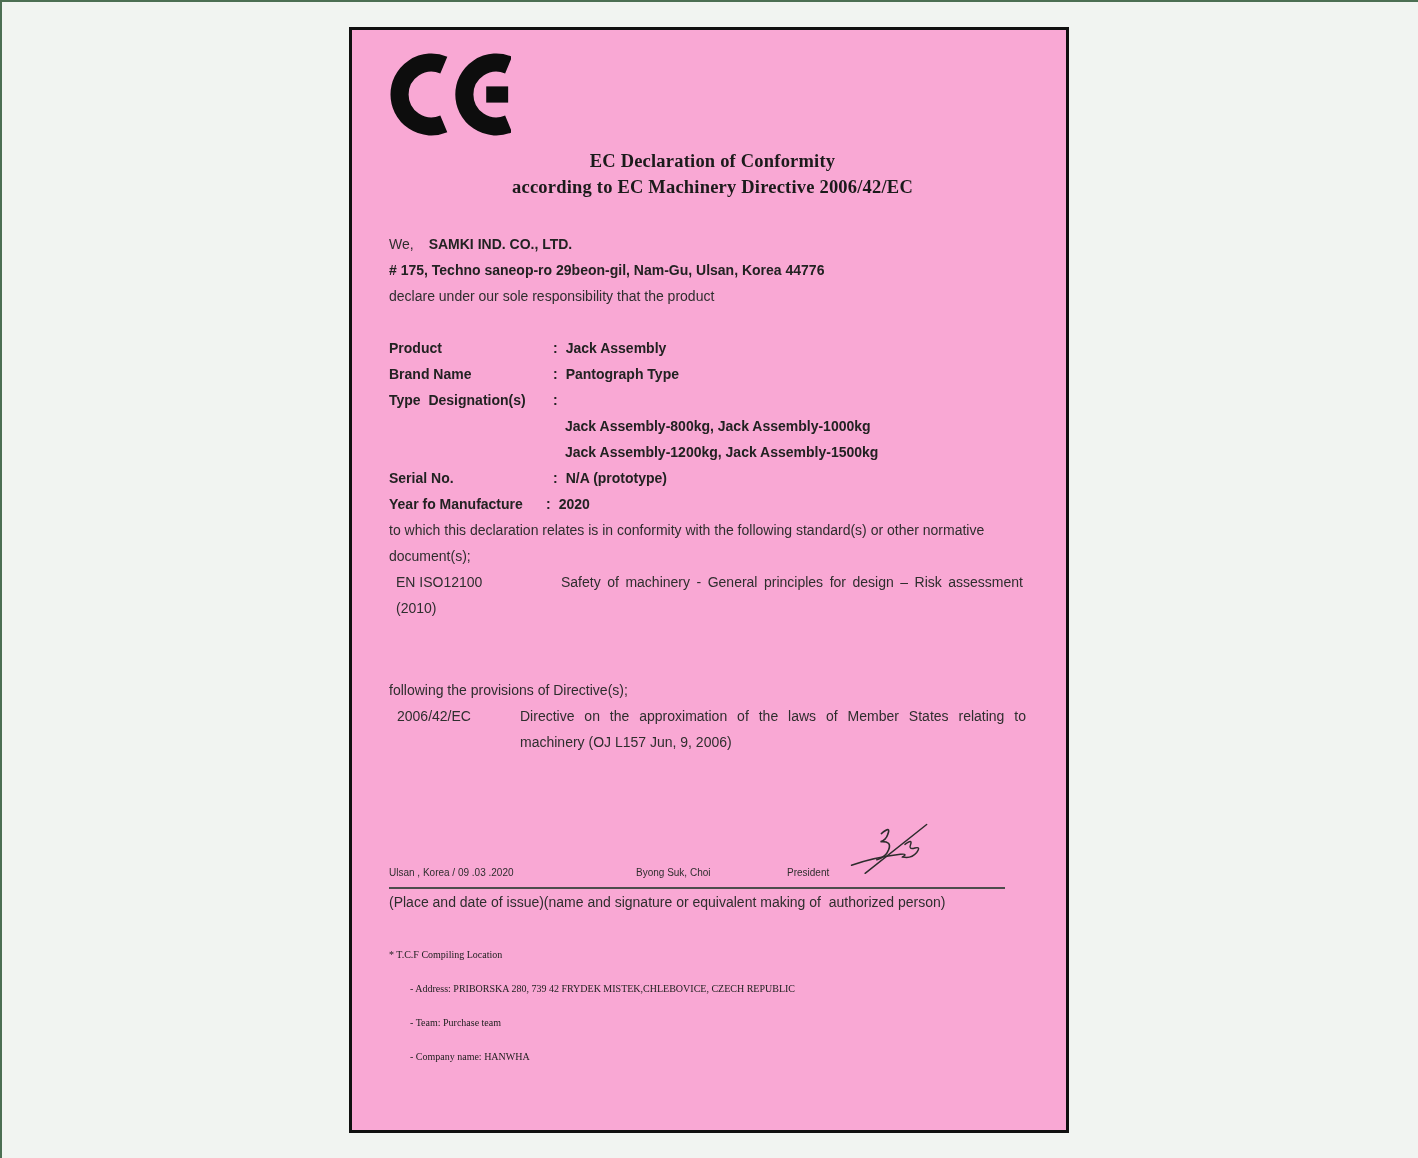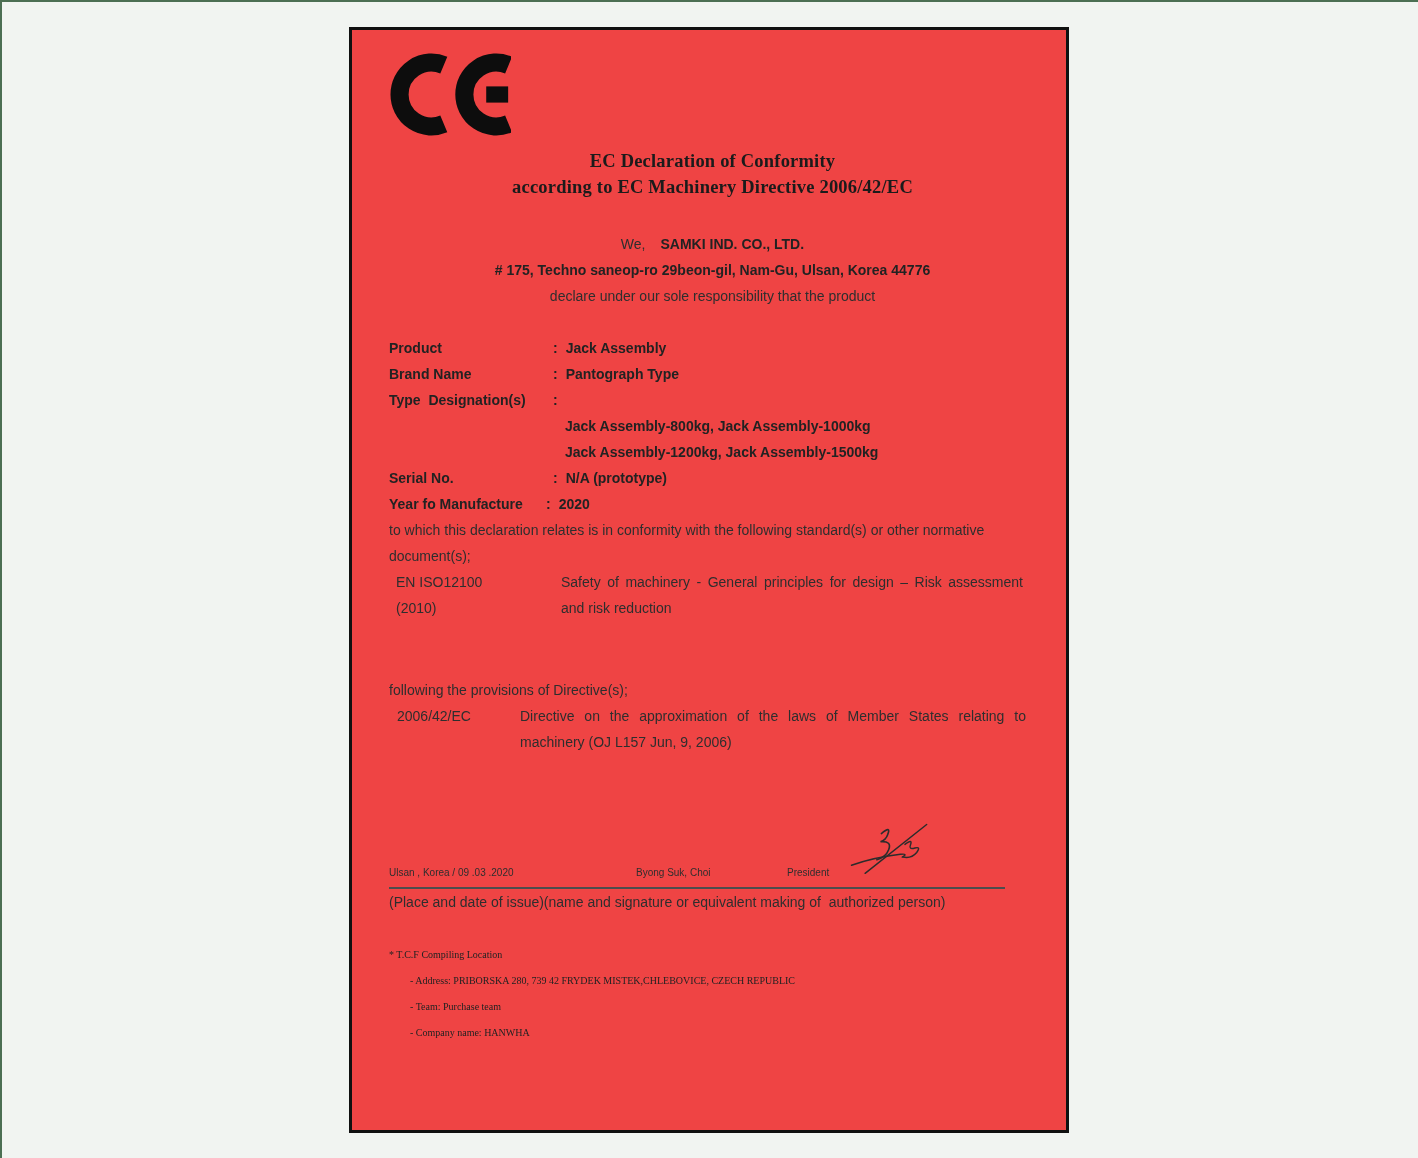--- a/index.html
+++ b/index.html
@@ -12,39 +12,39 @@
     overflow: hidden;
     font-family: "Liberation Sans", sans-serif;
     color: #2a2a2a;
   }
   .page {
     position: absolute;
     left: 349px; top: 27px;
     width: 720px; height: 1106px;
     border: 3px solid #101010;
     box-sizing: border-box;
-    background: #ef4444;
+    background: #f9a8d4;
     padding: 0 30px 0 37px;
   }
   
   .ce-logo { margin-top: 21px; width: 122px; height: 87px; }
   
   .title-block { margin-top: 6px; text-align: center; }
   .title-line {
     font-family: "Liberation Serif", serif;
     font-weight: bold;
     font-size: 18.5px;
     line-height: 26px;
     color: #1b1b1b;
     letter-spacing: 0.2px;
   }
   
   .bodytext { font-size: 14px; line-height: 26px; color: #2e2e2e; }
   .b { font-weight: bold; color: #222; }
-  .intro { margin-top: 31px; text-align: center; }
+  .intro { margin-top: 31px; }
   .intro .we { display: inline-block; }
   .intro .company { display: inline-block; margin-left: 15px; }
   .product { margin-top: 26px; }
   .prow { display: flex; }
   .plabel { width: 164px; font-weight: bold; color: #222; white-space: pre-wrap; flex: none; }
   .pcolon { font-weight: bold; color: #222; flex: none; }
   .pval { margin-left: 8px; font-weight: bold; color: #222; }
   .pcont { margin-left: 176px; font-weight: bold; color: #222; }
   .standards { }
   .std-row { display: flex; }
@@ -68,21 +68,21 @@
   .sig-place { width: 247px; flex: none; }
   .sig-name { width: 151px; flex: none; }
   .sig-svg { position: absolute; left: 458px; top: -44px; width: 86px; height: 62px; }
   .caption { white-space: pre-wrap; }
   
   .tcf {
     margin-top: 27px;
     font-family: "Liberation Serif", serif;
     font-size: 10px; line-height: 26px; color: #222;
   }
-  .tcf-item { padding-left: 21px; white-space: pre-wrap; }
+  .tcf-item { padding-left: 21px; white-space: pre-wrap; margin-top: 8px; }
 </style>
 </head>
 <body>
 
 <div class="page">
 
   
   <svg class="ce-logo" viewBox="0 0 128 90" aria-hidden="true">
     <path d="M 57.5 14.1 A 33.5 33.5 0 1 0 57.5 75.9" fill="none" stroke="#0d0d0d" stroke-width="19"></path>
     <path d="M 125.5 14.1 A 33.5 33.5 0 1 0 125.5 75.9" fill="none" stroke="#0d0d0d" stroke-width="19"></path>
@@ -138,21 +138,20 @@
 
   
   <div class="standards bodytext">
     <div class="std-row">
       <div class="std-code">
         <div>EN ISO12100</div>
         <div>(2010)</div>
       </div>
       <div class="std-desc">
         <div class="jfull">Safety of machinery - General principles for design – Risk assessment</div>
-        <div>and risk reduction</div>
       </div>
     </div>
   </div>
 
   
   <div class="dir-block bodytext">
     <div>following the provisions of Directive(s);</div>
     <div class="dir-row">
       <div class="dir-code">2006/42/EC</div>
       <div class="dir-desc">

